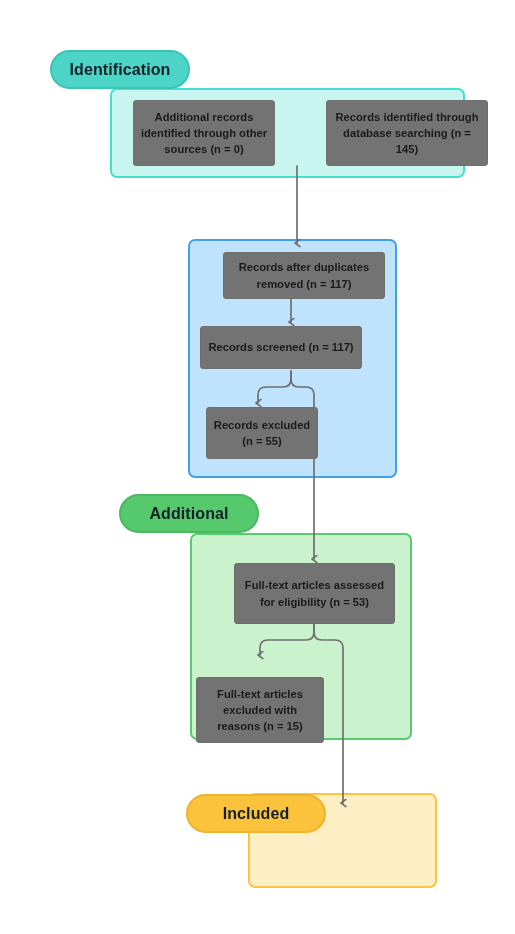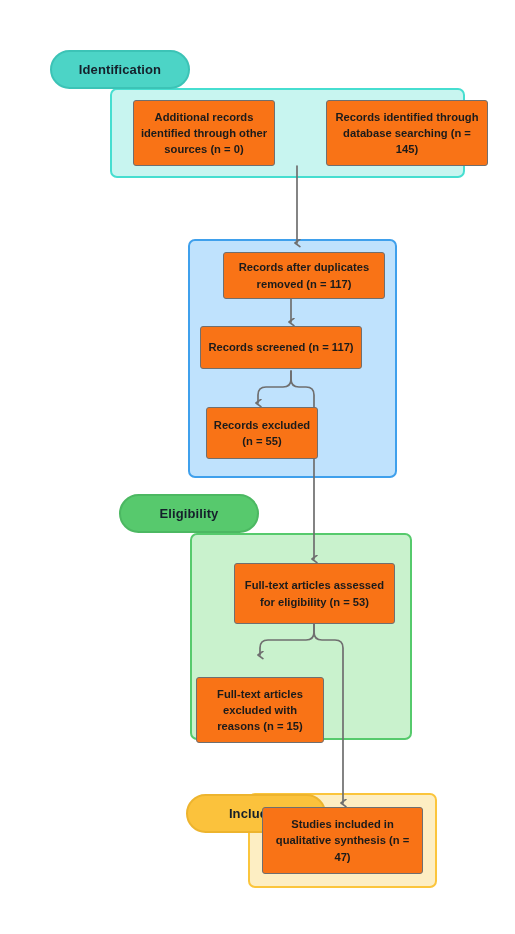--- a/index.html
+++ b/index.html
@@ -46,21 +46,21 @@
   }
 
   
   .stage-pill {
     position: absolute;
     box-sizing: border-box;
     border-radius: 20px;
     display: flex;
     align-items: center;
     justify-content: center;
-    font-size: 13px;
+    font-size: 16px;
     font-weight: bold;
     letter-spacing: 0.1px;
     white-space: nowrap;
   }
   .pill-identification {
     left: 50px;  top: 50px;  width: 140px;  height: 39px;
     background: #4cd4c6;
     border: 2px solid #3cc3b6;
     color: #15202b;
   }
@@ -80,21 +80,21 @@
     left: 186px;  top: 794px;  width: 140px;  height: 39px;
     background: #fbc23c;
     border: 2px solid #edb42e;
     color: #15202b;
   }
 
   
   .node-box {
     position: absolute;
     box-sizing: border-box;
-    background: #f97316;
+    background: #737373;
     border: 1.6px solid #6f6f6f;
     border-radius: 3px;
     display: flex;
     align-items: center;
     justify-content: center;
     text-align: center;
     font-size: 11.2px;
     font-weight: bold;
     color: #1b1b1b;
     line-height: 1.45;
@@ -144,21 +144,21 @@
 
       <path d="M314,624 L314,632 Q314,640 306,640 L268,640 Q260,640 260,648 L260,655" marker-end="url(#arrowhead)"></path>
       <path d="M314,624 L314,632 Q314,640 322,640 L335,640 Q343,640 343,648 L343,803" marker-end="url(#arrowhead)"></path>
     </g>
   </svg>
 
   <div class="stage-pill pill-identification">
     <span>Identification</span>
   </div>
   <div class="stage-pill pill-eligibility">
-    <span>Eligibility</span>
+    <span>Additional</span>
   </div>
   <div class="stage-pill pill-included">
     <span>Included</span>
   </div>
 
   <div class="node-box box-other-sources">
     <span>Additional records identified through other sources (n = 0)</span>
   </div>
   <div class="node-box box-database">
     <span>Records identified through database searching (n = 145)</span>
@@ -171,17 +171,14 @@
   </div>
   <div class="node-box box-rec-excluded">
     <span>Records excluded (n = 55)</span>
   </div>
   <div class="node-box box-fulltext">
     <span>Full-text articles assessed for eligibility (n = 53)</span>
   </div>
   <div class="node-box box-ft-excluded">
     <span>Full-text articles excluded with reasons (n = 15)</span>
   </div>
-  <div class="node-box box-studies">
-    <span>Studies included in qualitative synthesis (n = 47)</span>
-  </div>
 
 </div>
 
 </body></html>

